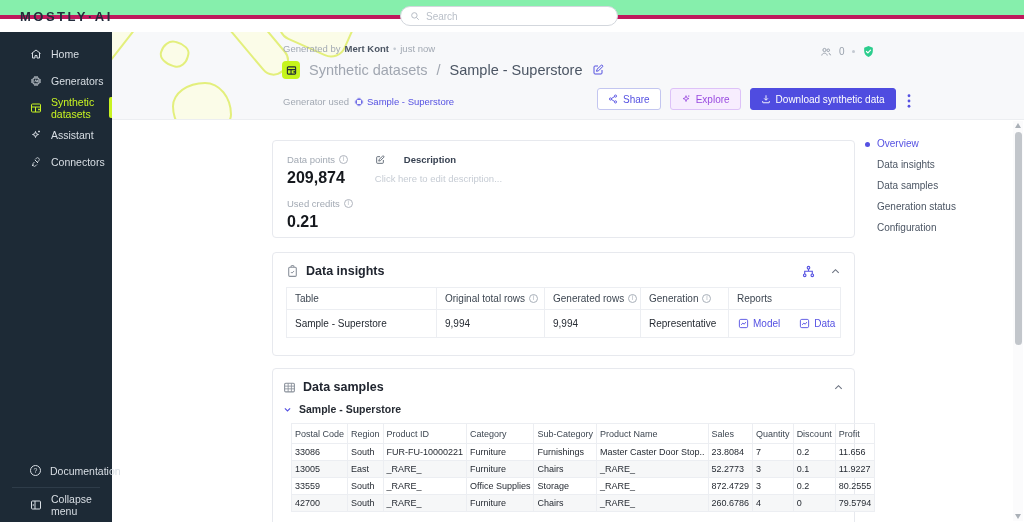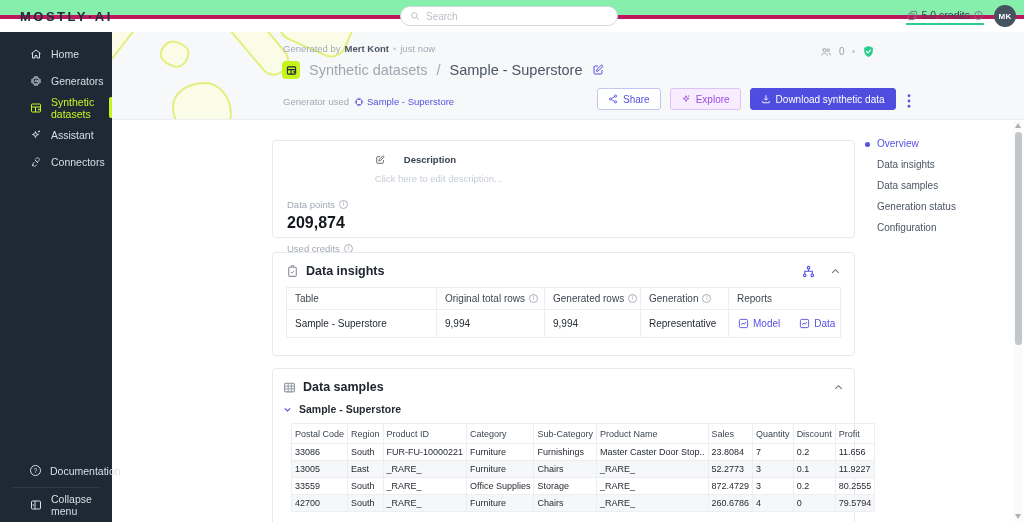--- a/index.html
+++ b/index.html
@@ -55,21 +55,21 @@
   .btn { height:22px; border-radius:3px; display:inline-flex; align-items:center; gap:5px; padding:0 10px;
          font-size:10px; font-weight:500; cursor:pointer; white-space:nowrap; }
   .btn-share { background:#fff; border:1px solid #c3c6f0; color:#5551e2; }
   .btn-explore { background:#f7edfe; border:1px solid #ddc2f8; color:#9a4be0; }
   .btn-download { background:#4f4ce0; border:1px solid #4f4ce0; color:#fff; }
   .kebab { color:#5551e2; cursor:pointer; display:flex; padding:2px; }
   
   .content { position:absolute; left:112px; top:120px; right:0; bottom:0; background:#fff; overflow:hidden; }
   .card { position:absolute; left:160px; width:583px; background:#fff; border:1px solid #e7e9ee; border-radius:4px; }
   .card1 { top:20px; height:98px; padding:13px 14px; display:flex; gap:22px; }
-  .mini-label { font-size:9.5px; color:#a2a9b3; display:flex; align-items:center; gap:4px;margin-top:45px; }
+  .mini-label { font-size:9.5px; color:#a2a9b3; display:flex; align-items:center; gap:4px; }
   .big-val { font-size:16px; font-weight:700; color:#15181d; margin-top:4px; }
   .mt12 { margin-top:11px; }
   .desc-label { font-size:9.5px; color:#374151; font-weight:600; display:flex; align-items:center; gap:19px; }
   .desc-ph { margin-top:8px; font-size:9.5px; color:#c6ccd4; cursor:text; }
   .card2 { top:132px; height:104px; padding:11px 13px; }
   .card3 { top:248px; height:172px; padding:11px 10px; }
   .card-head { display:flex; align-items:center; justify-content:space-between; }
   .card-title { display:flex; align-items:center; gap:7px; font-size:12.5px; font-weight:600; color:#20252f; }
   .card-title svg { color:#8a919b; }
   .head-icons { display:flex; align-items:center; gap:15px; }
@@ -109,31 +109,20 @@
 <div class="screen">
 
   <header class="topbar">
     <div class="brand">MOSTLY·AI</div>
     <div class="search">
       <svg width="10" height="10" viewBox="0 0 24 24" fill="none" stroke="currentColor" stroke-width="2.4">
           <circle cx="10.5" cy="10.5" r="6.5"></circle>
           <path d="M15.5 15.5L21 21"></path>
         </svg>
       <input type="text" placeholder="Search" style="">
-    </div>
-    <div class="top-right">
-      <div class="credits">
-        <svg width="11" height="11" viewBox="0 0 24 24" fill="none" stroke="currentColor" stroke-width="2">
-            <rect x="3" y="8" width="13" height="13" rx="2"></rect>
-            <path d="M8 8V5a2 2 0 0 1 2-2h9a2 2 0 0 1 2 2v9a2 2 0 0 1-2 2h-3"></path>
-          </svg>
-        <span>5.0 credits</span>
-        <span class="info-i" style="color:#6b7280"></span>
-      </div>
-      <div class="avatar">MK</div>
     </div>
   </header>
 
   <aside class="sidebar">
     <div class="side-items">
       <div class="side-item">
         <svg width="12" height="12" viewBox="0 0 24 24" fill="none" stroke="currentColor" stroke-width="2">
             <path d="M3 11l9-7 9 7"></path>
             <path d="M5 10v10h5v-5h4v5h5V10"></path>
           </svg>

